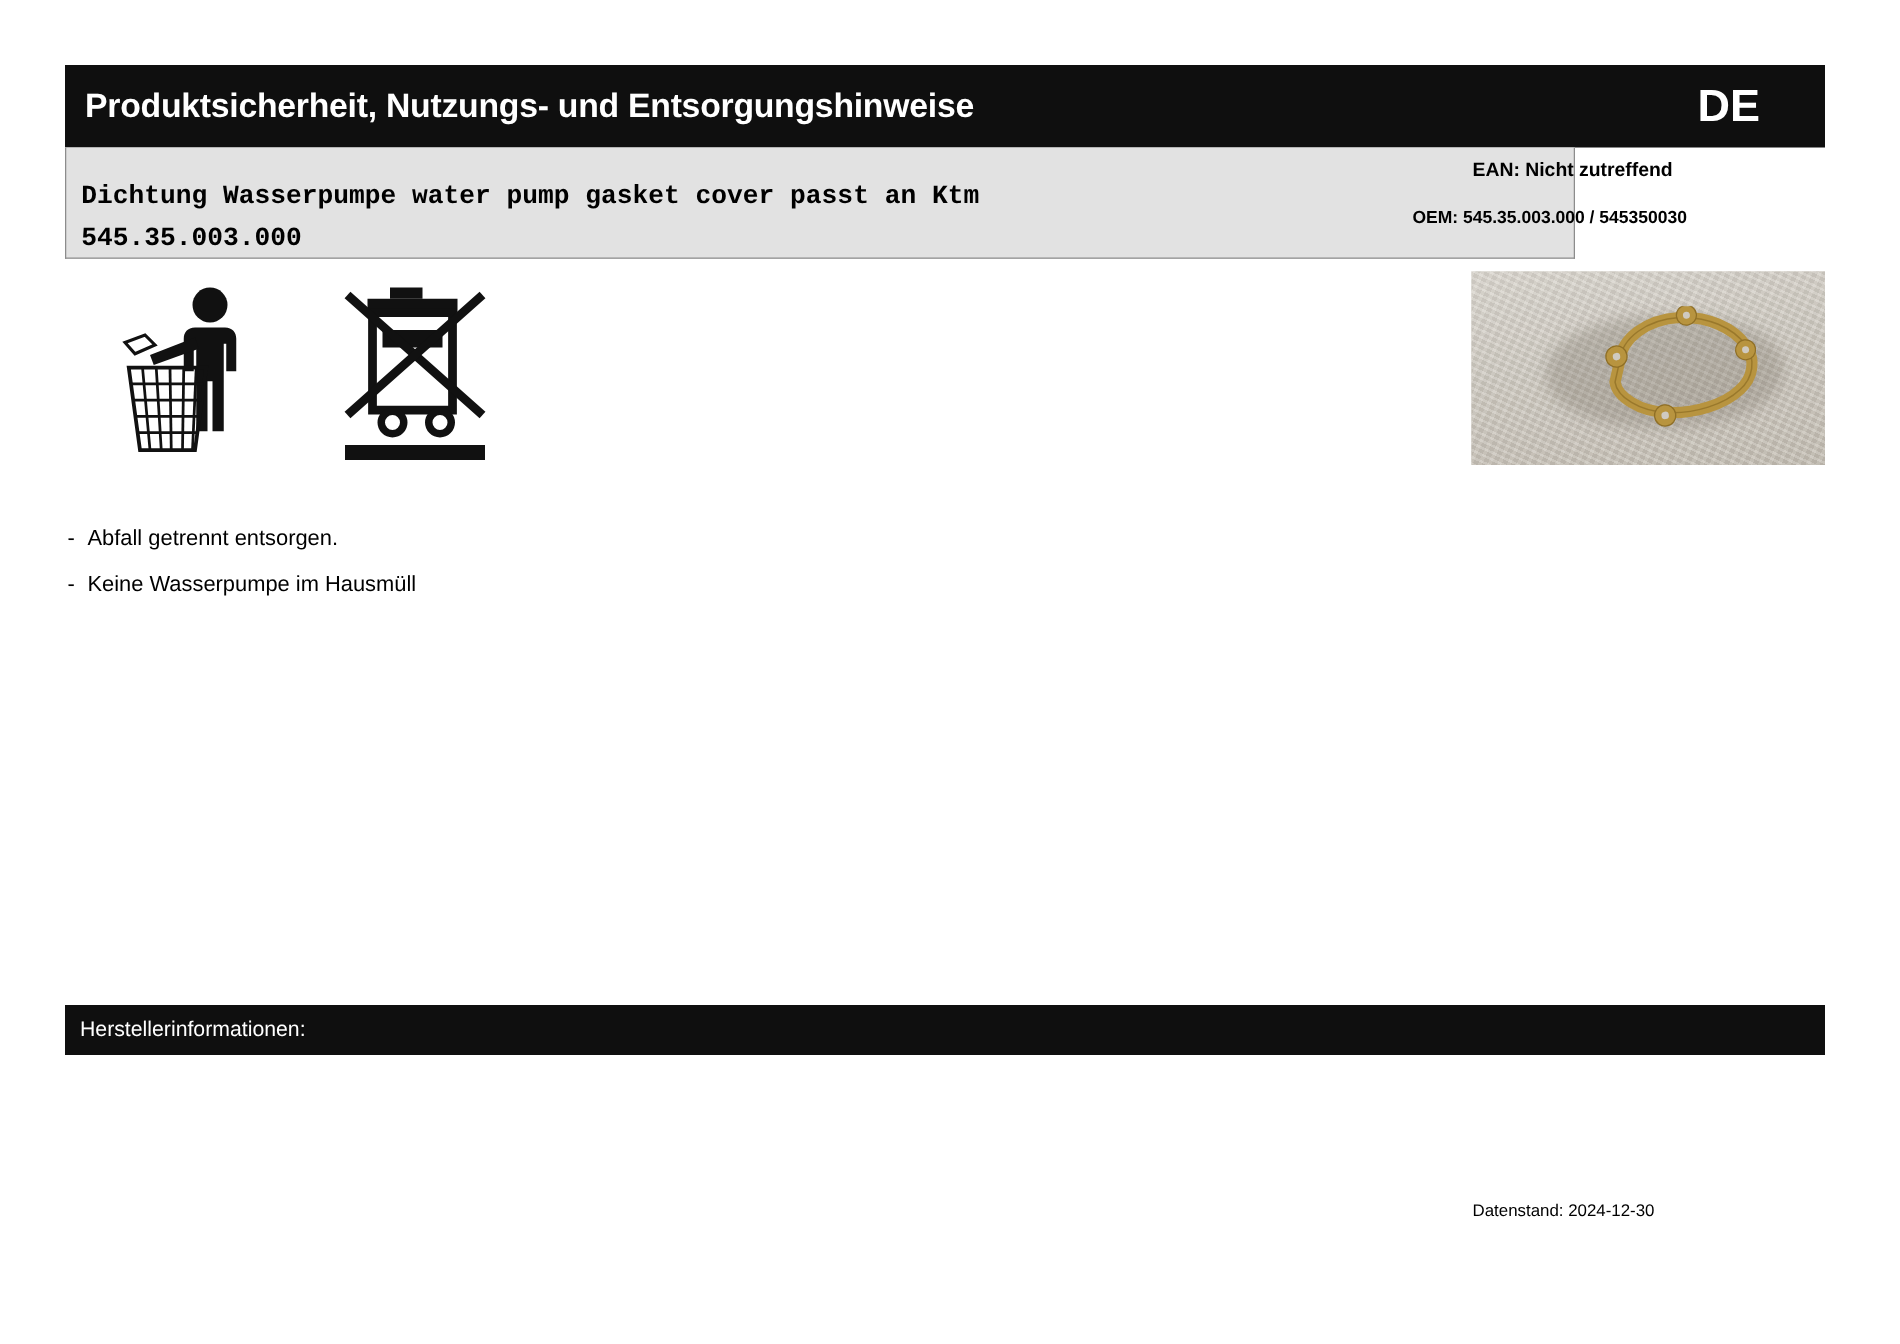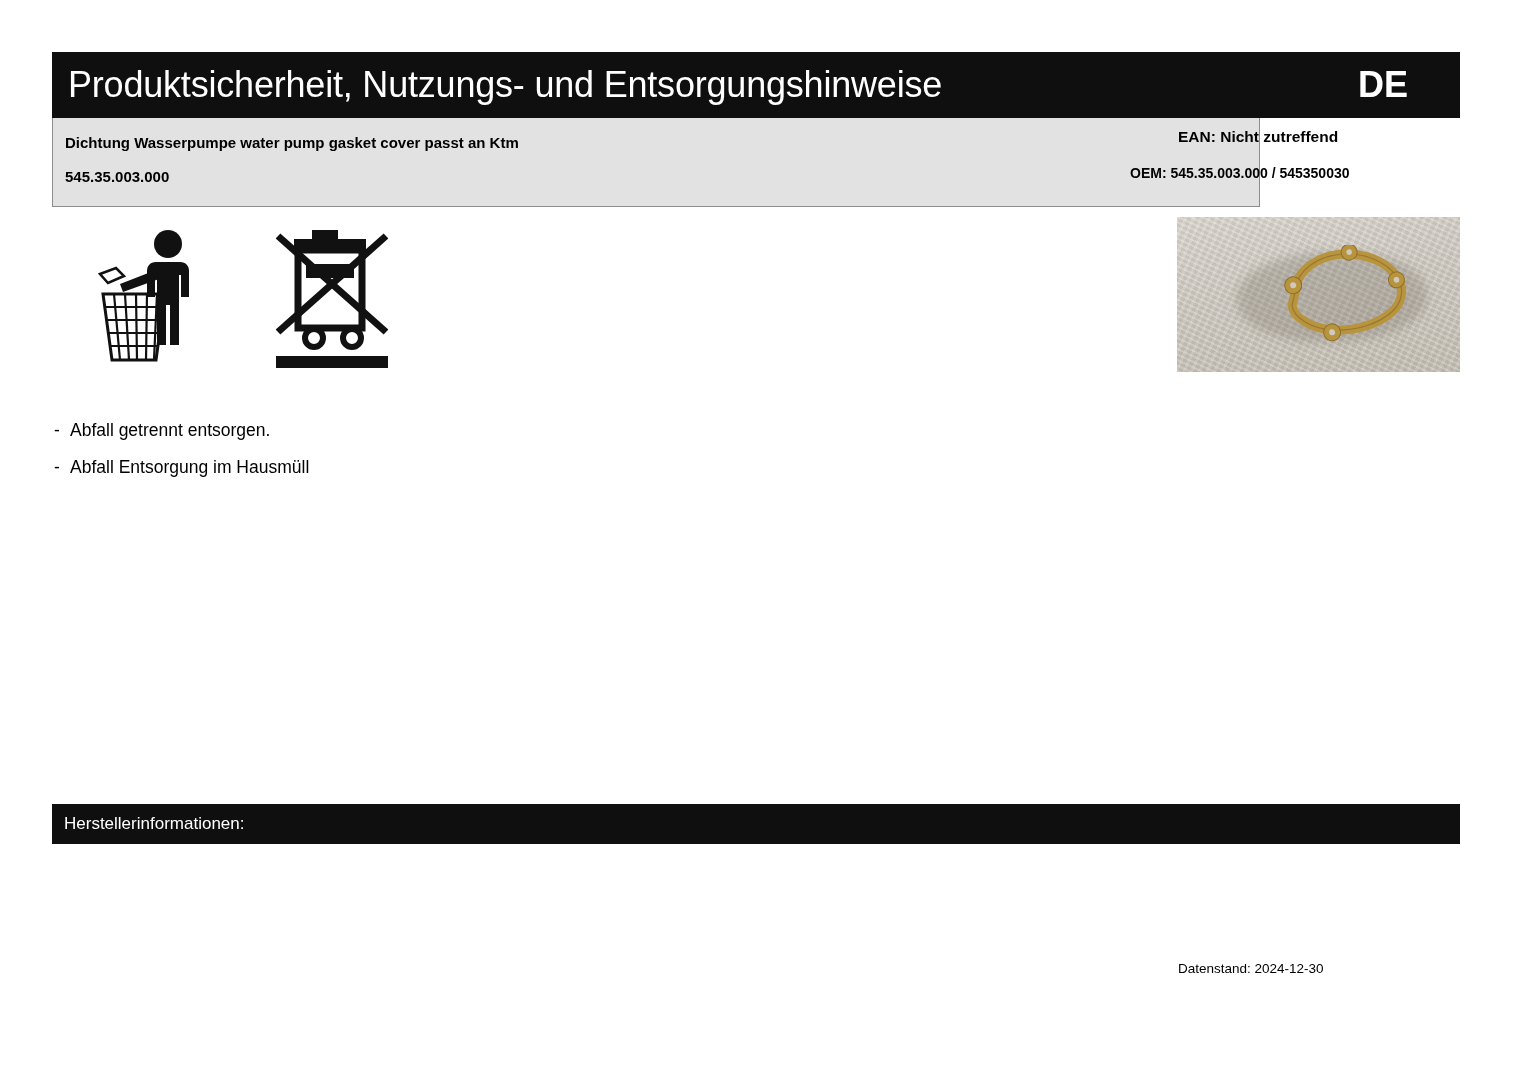--- a/index.html
+++ b/index.html
@@ -31,22 +31,22 @@
     height: 66px;
     background: #0f0f0f;
     color: #ffffff;
     box-sizing: border-box;
   }
   .header-title {
     position: absolute;
     left: 16px;
     top: 50%;
     transform: translateY(-50%);
-    font-size: 36px;
-    font-weight: normal;
+    font-size: 27px;
+    font-weight: bold;
     letter-spacing: -0.2px;
     white-space: nowrap;
   }
   .header-lang {
     position: absolute;
     right: 52px;
     top: 50%;
     transform: translateY(-50%);
     font-size: 36px;
     font-weight: bold;
@@ -60,25 +60,26 @@
     width: 1208px;
     height: 89px;
     background: #e2e2e2;
     border: 1px solid #8c8c8c;
     border-top: none;
     box-sizing: border-box;
   }
   .subhead-title {
     position: absolute;
     left: 12px;
-    top: 8px;
+    top: 23px;
     width: 1080px;
-    font-size: 15px;
+    font-size: 21px;
     font-weight: bold;
     line-height: 34px;
+    font-family: Liberation Mono, monospace;
   }
   .ean-line {
     position: absolute;
     left: 1130px;
     top: 128px;
     font-size: 15.5px;
     font-weight: bold;
     white-space: nowrap;
     margin-left: 48px;
   }
@@ -298,21 +299,21 @@
     <line x1="114" y1="14" x2="6" y2="110" stroke="#111" stroke-width="7"></line>
 
     <rect x="4" y="134" width="112" height="12" fill="#111"></rect>
   </svg>
 
   <div class="notes">
     <div class="note-line">
       <span class="note-dash">-</span><span>Abfall getrennt entsorgen.</span>
     </div>
     <div class="note-line">
-      <span class="note-dash">-</span><span>Abfall Entsorgung im Hausmüll</span>
+      <span class="note-dash">-</span><span>Keine Wasserpumpe im Hausmüll</span>
     </div>
   </div>
 
   <div class="mfr-bar">
     <div class="mfr-bar-label">Herstellerinformationen:</div>
   </div>
 
   <div class="datestand">Datenstand: 2024-12-30</div>
 
 </div>

